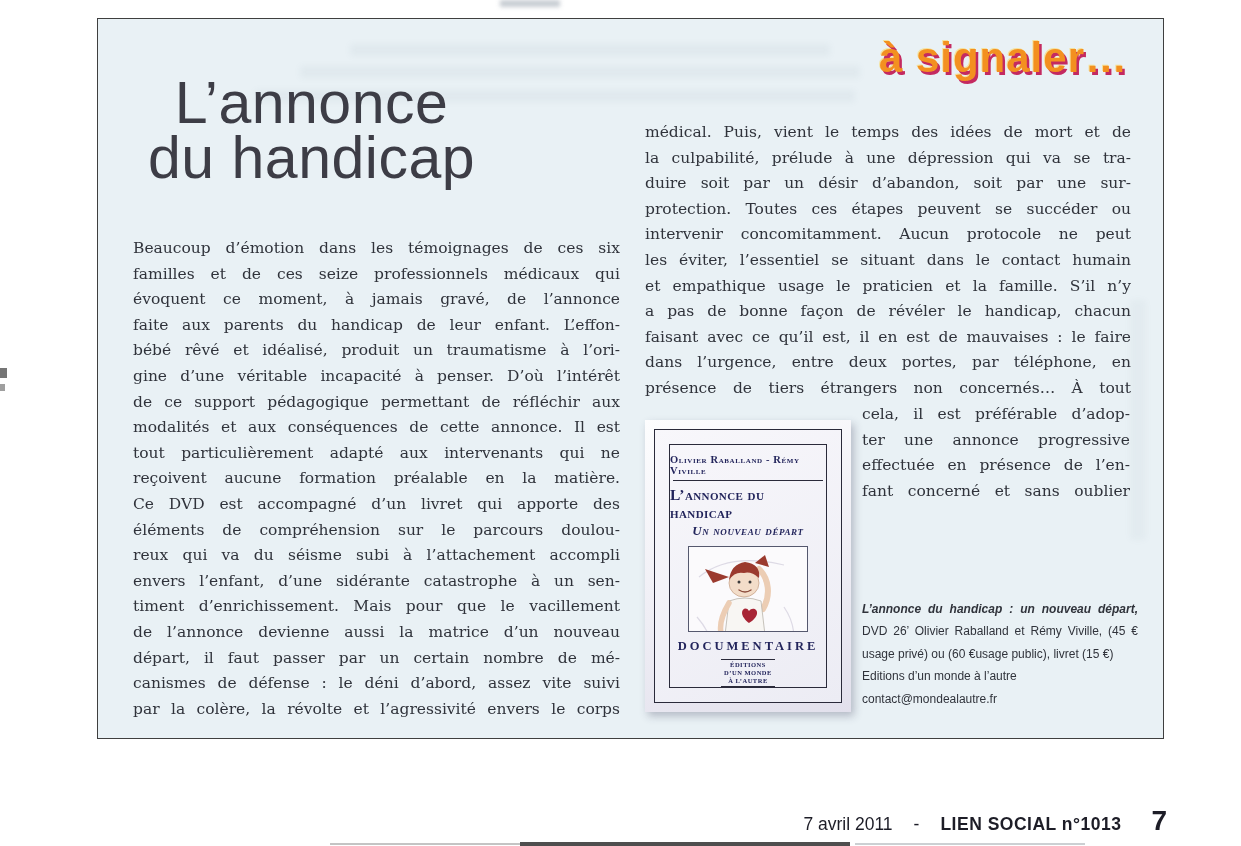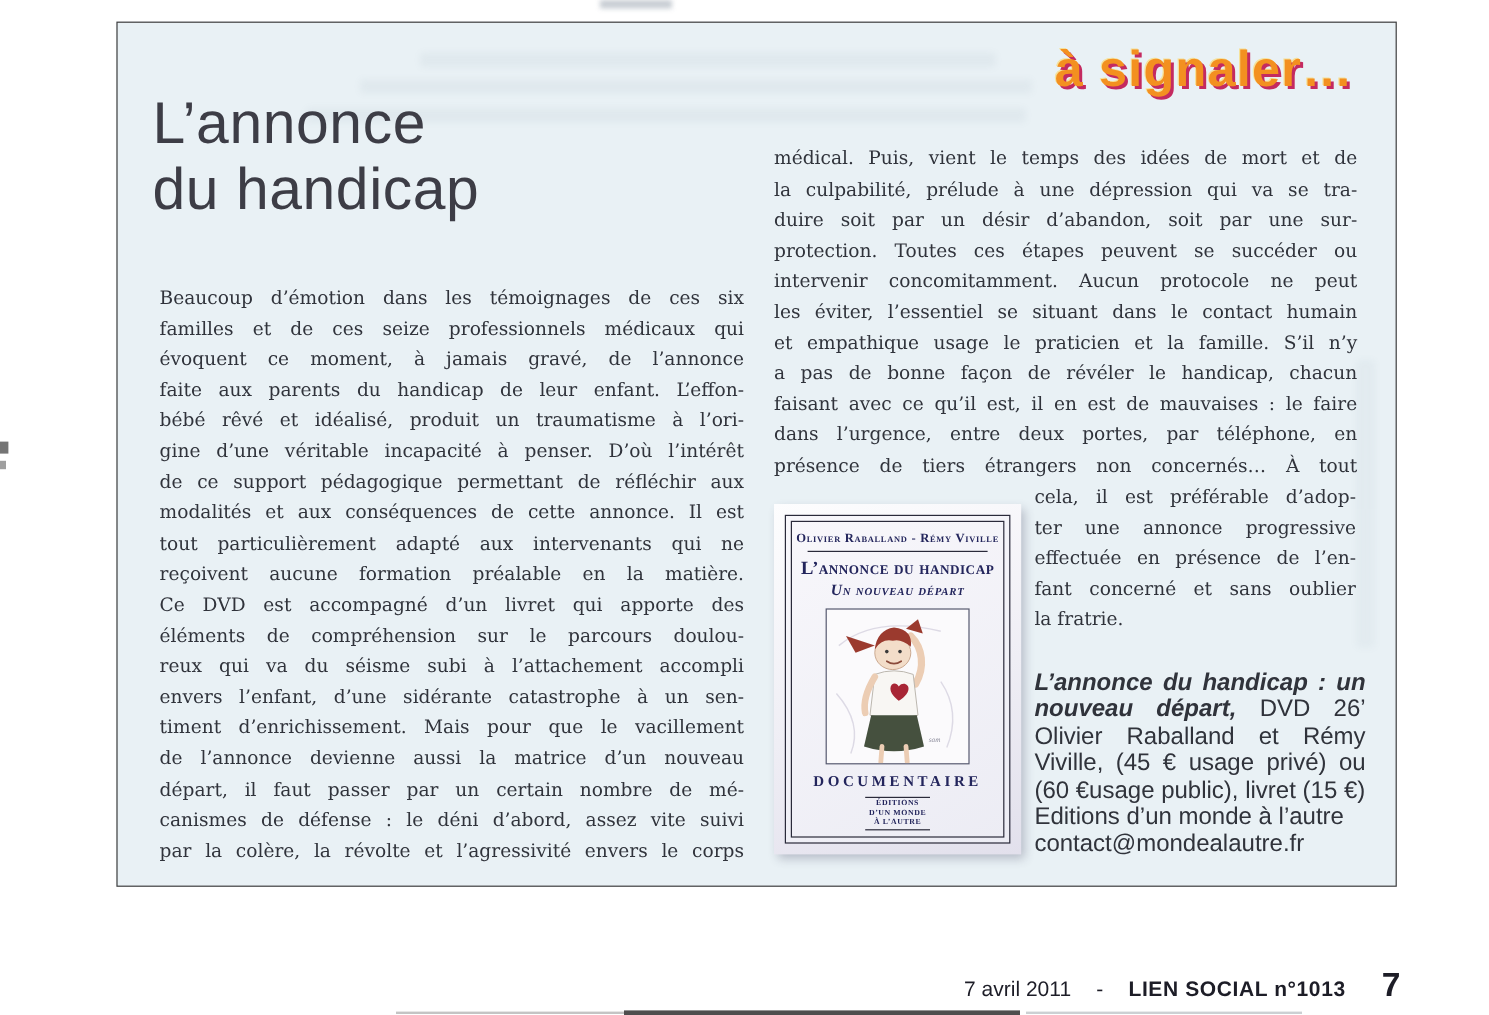--- a/index.html
+++ b/index.html
@@ -19,24 +19,24 @@
   #section-header{
     position:absolute; top:34px; right:113px;
     font-family:"Liberation Sans", sans-serif;
     font-size:42px; font-weight:700; letter-spacing:1px;
     color:var(--header-accent,#f39020);
     text-shadow:2.5px 2.5px 0 var(--header-shadow,#c42a60), -1px -1px 0 rgba(255,214,80,.55);
     z-index:3;
   }
   
   #article-title{
-    position:absolute; left:127px; top:76px; z-index:3;
-    font-family:"Liberation Sans", sans-serif;
-    font-size:49px; line-height:55px; font-weight:400;
-    color:var(--title-color,#3d3d46); letter-spacing:.5px;
+    position:absolute; left:148px; top:76px; z-index:3;
+    font-family:"Liberation Sans", sans-serif;
+    font-size:59px; line-height:55px; font-weight:400;
+    color:var(--title-color,#3d3d46); letter-spacing:.5px;text-align:center;
   }
   
   .body-col{
     position:absolute; z-index:2;
     font-family:"DejaVu Serif", serif;
     font-size:15.5px; color:var(--body-text,#30333b);
   }
   #left-col{left:133px; top:196px; width:487px;margin-top:40px;}
   #right-top{left:645px; top:120px; width:486px;}
   #right-wrap{left:862px; top:402px; width:268px;}
@@ -44,21 +44,21 @@
   .jline-end{text-align-last:left;}
   
   #dvd-photo{
     position:absolute; left:645px; top:420px; width:206px; height:292px; z-index:2;
     background:linear-gradient(160deg,#fdfdfe 0%,#efeef5 55%,#e2e0ec 100%);
     box-shadow:3px 4px 8px rgba(60,60,90,.3);
     box-sizing:border-box; padding:9px;
   }
   #dvd-frame{
     width:100%; height:100%; box-sizing:border-box;
-    border:1px solid #2a2a3a; padding:4px;
+    border:1px solid #2a2a3a; padding:14px;
     background:linear-gradient(150deg,#f8f7fb 0%,#ececf4 100%);
   }
   #dvd-frame-inner{
     width:100%; height:100%; box-sizing:border-box;
     border:1px solid #2a2a3a;
     display:flex; flex-direction:column; align-items:center;
     font-family:"Liberation Serif", serif; color:var(--cover-text,#23255c);
   }
   #dvd-authors{margin-top:9px; font-variant:small-caps; font-weight:700; font-size:10.5px; letter-spacing:.6px;}
   #dvd-rule{width:150px; height:1px; background:#2a2a3a; margin:4px 0 5px 0;}
@@ -69,23 +69,23 @@
     border:1px solid #55586e; background:#fbfafc; overflow:hidden;
   }
   #dvd-genre{margin-top:7px; font-weight:700; font-size:12.5px; letter-spacing:3px; text-transform:uppercase;}
   #dvd-logo{
     margin-top:5px; text-align:center; text-transform:uppercase;
     font-size:6.5px; line-height:1.25; letter-spacing:.5px; font-weight:700;
     border-top:1px solid #2a2a3a; border-bottom:1px solid #2a2a3a; padding:1px 3px;
   }
   
   #caption{
-    position:absolute; left:862px; top:558px; width:276px; z-index:2;
-    font-family:"Liberation Sans", sans-serif;
-    font-size:20px; line-height:22.4px; color:var(--body-text,#30333b);
+    position:absolute; left:862px; top:598px; width:276px; z-index:2;
+    font-family:"Liberation Sans", sans-serif;
+    font-size:12px; line-height:22.4px; color:var(--body-text,#30333b);
   }
   #caption-main{margin:0 0 0 0; text-align:justify;}
   .caption-title{font-weight:700; font-style:italic;}
   .caption-line{text-align:left;}
   
   #footer{
     position:absolute; top:770px; right:74px; z-index:2;
     display:flex; align-items:baseline; gap:21px;
     font-family:"Liberation Sans", sans-serif;
     font-size:17.5px; color:var(--footer-text,#1d1d27);
@@ -157,21 +157,20 @@
       <div class="jline">a pas de bonne façon de révéler le handicap, chacun</div>
       <div class="jline">faisant avec ce qu’il est, il en est de mauvaises : le faire</div>
       <div class="jline">dans l’urgence, entre deux portes, par téléphone, en</div>
       <div class="jline">présence de tiers étrangers non concernés… À tout</div>
     </div>
   <div class="body-col" id="right-wrap">
       <div class="jline">cela, il est préférable d’adop-</div>
       <div class="jline">ter une annonce progressive</div>
       <div class="jline">effectuée en présence de l’en-</div>
       <div class="jline">fant concerné et sans oublier</div>
-      <div class="jline jline-end">la fratrie.</div>
     </div>
 
   <div id="dvd-photo">
     <div id="dvd-frame">
       <div id="dvd-frame-inner">
         <div id="dvd-authors">Olivier Raballand - Rémy Viville</div>
         <div id="dvd-rule"></div>
         <div id="dvd-title">L’annonce du handicap</div>
         <div id="dvd-subtitle">Un nouveau départ</div>
         <div id="dvd-illustration-box">

